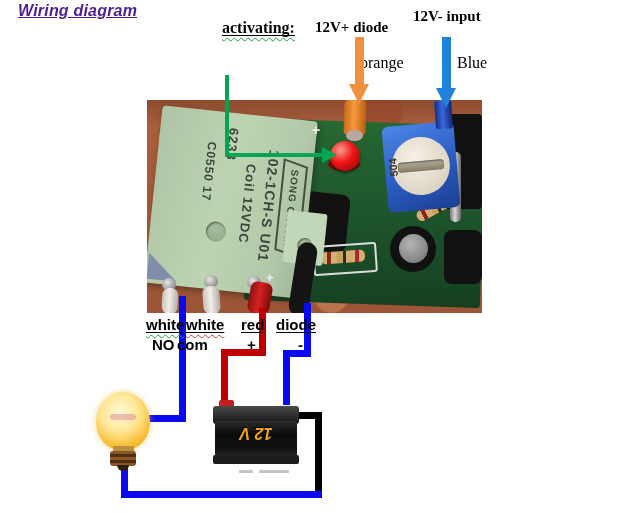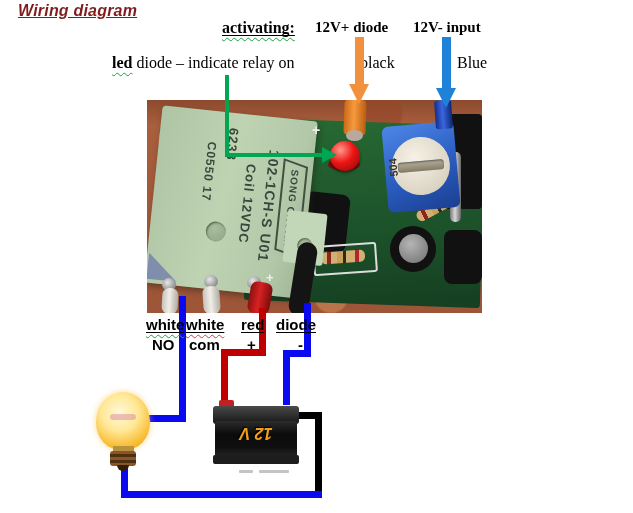--- a/index.html
+++ b/index.html
@@ -2,21 +2,21 @@
 <html><head>
 <meta charset="utf-8">
 <style>
   html,body{margin:0;padding:0;background:#fff;}
   #canvas{position:relative;width:633px;height:513px;background:#ffffff;overflow:hidden;
           font-family:"Liberation Sans",sans-serif;}
   .abs{position:absolute;}
 
   
   .title{font-family:"Liberation Sans",sans-serif;font-style:italic;font-weight:bold;
-         font-size:16px;color:#7f1d1d;text-decoration:underline;letter-spacing:.2px;}
+         font-size:16px;color:#4c1d95;text-decoration:underline;letter-spacing:.2px;}
   .serif{font-family:"Liberation Serif",serif;font-size:16px;color:#000;}
   .serif-bold{font-family:"Liberation Serif",serif;font-size:15px;font-weight:bold;color:#000;}
   .wirelbl{font-family:"Liberation Sans",sans-serif;font-weight:bold;font-size:15px;color:#000;}
   .u{text-decoration:underline;text-decoration-thickness:1px;text-underline-offset:2px;text-decoration-skip-ink:none;}
   .wavy-g{text-decoration:underline wavy #1e9e40;text-decoration-thickness:1px;text-underline-offset:4px;text-decoration-skip-ink:none;font-weight:bold;}
   .wavy-r{text-decoration:underline wavy #d04040;text-decoration-thickness:1px;text-underline-offset:4px;text-decoration-skip-ink:none;}
 
   
   .w-blue{background:#0a0af0;}
   .w-red{background:#c00000;}
@@ -96,27 +96,24 @@
 
 <div id="canvas">
 
   <div class="abs title" style="left:18px;top:2px;z-index:8">Wiring diagram</div>
 
   <div class="abs serif" style="left:222px;top:19px;z-index:8">
     <span class="u"><span class="wavy-g">activating:</span></span>
   </div>
 
   <div class="abs serif-bold" style="left:315px;top:19px;z-index:8">12V+ diode</div>
-  <div class="abs serif-bold" style="left:413px;top:19px;z-index:8">12V- input</div>
-
-  <div class="abs serif" style="left:112px;top:54px;z-index:8">
-    <span class="wavy-g">led</span><span> diode – indicate relay on</span>
-  </div>
-
-  <div class="abs serif" style="left:360px;top:54px;z-index:8">black</div>
+  <div class="abs serif-bold" style="left:413px;top:8px;z-index:8">12V- input</div>
+
+
+  <div class="abs serif" style="left:360px;top:54px;z-index:8">orange</div>
   <div class="abs serif" style="left:457px;top:54px;z-index:8">Blue</div>
 
   <div>
     <div class="abs gr" style="left:225px;top:75px;width:4px;height:82px;z-index:9"></div>
     <div class="abs gr" style="left:225px;top:153px;width:99px;height:4px;z-index:9"></div>
     <div class="tri" style="left:322px;top:147px;border-top:8px solid transparent;border-bottom:8px solid transparent;border-left:15px solid #00a651;z-index:9"></div>
   </div>
 
   <div>
     <div class="abs" style="left:355px;top:37px;width:9px;height:51px;background:#f2913d;z-index:9"></div>
@@ -188,21 +185,21 @@
   <div class="abs wirelbl" style="left:146px;top:316px;z-index:8">
     <span class="u"><span class="wavy-g">white</span></span>
   </div>
   <div class="abs wirelbl" style="left:186px;top:316px;z-index:8">
     <span class="u"><span class="wavy-r">white</span></span>
   </div>
   <div class="abs wirelbl u" style="left:241px;top:316px;z-index:8">red</div>
   <div class="abs wirelbl u" style="left:276px;top:316px;z-index:8">diode</div>
 
   <div class="abs wirelbl" style="left:152px;top:336px;z-index:8">NO</div>
-  <div class="abs wirelbl" style="left:189px;top:336px;z-index:8">com</div>
+  <div class="abs wirelbl" style="left:177px;top:336px;z-index:8">com</div>
   <div class="abs wirelbl" style="left:247px;top:336px;z-index:8">+</div>
   <div class="abs wirelbl" style="left:298px;top:336px;z-index:8">-</div>
 
   <div class="wire w-blue" style="left:179px;top:296px;width:7px;height:126px"></div>
   <div class="wire w-blue" style="left:149px;top:415px;width:37px;height:7px"></div>
 
   <div class="wire w-red" style="left:259px;top:308px;width:7px;height:48px"></div>
   <div class="wire w-red" style="left:221px;top:349px;width:45px;height:7px"></div>
   <div class="wire w-red" style="left:221px;top:349px;width:7px;height:60px"></div>
 

